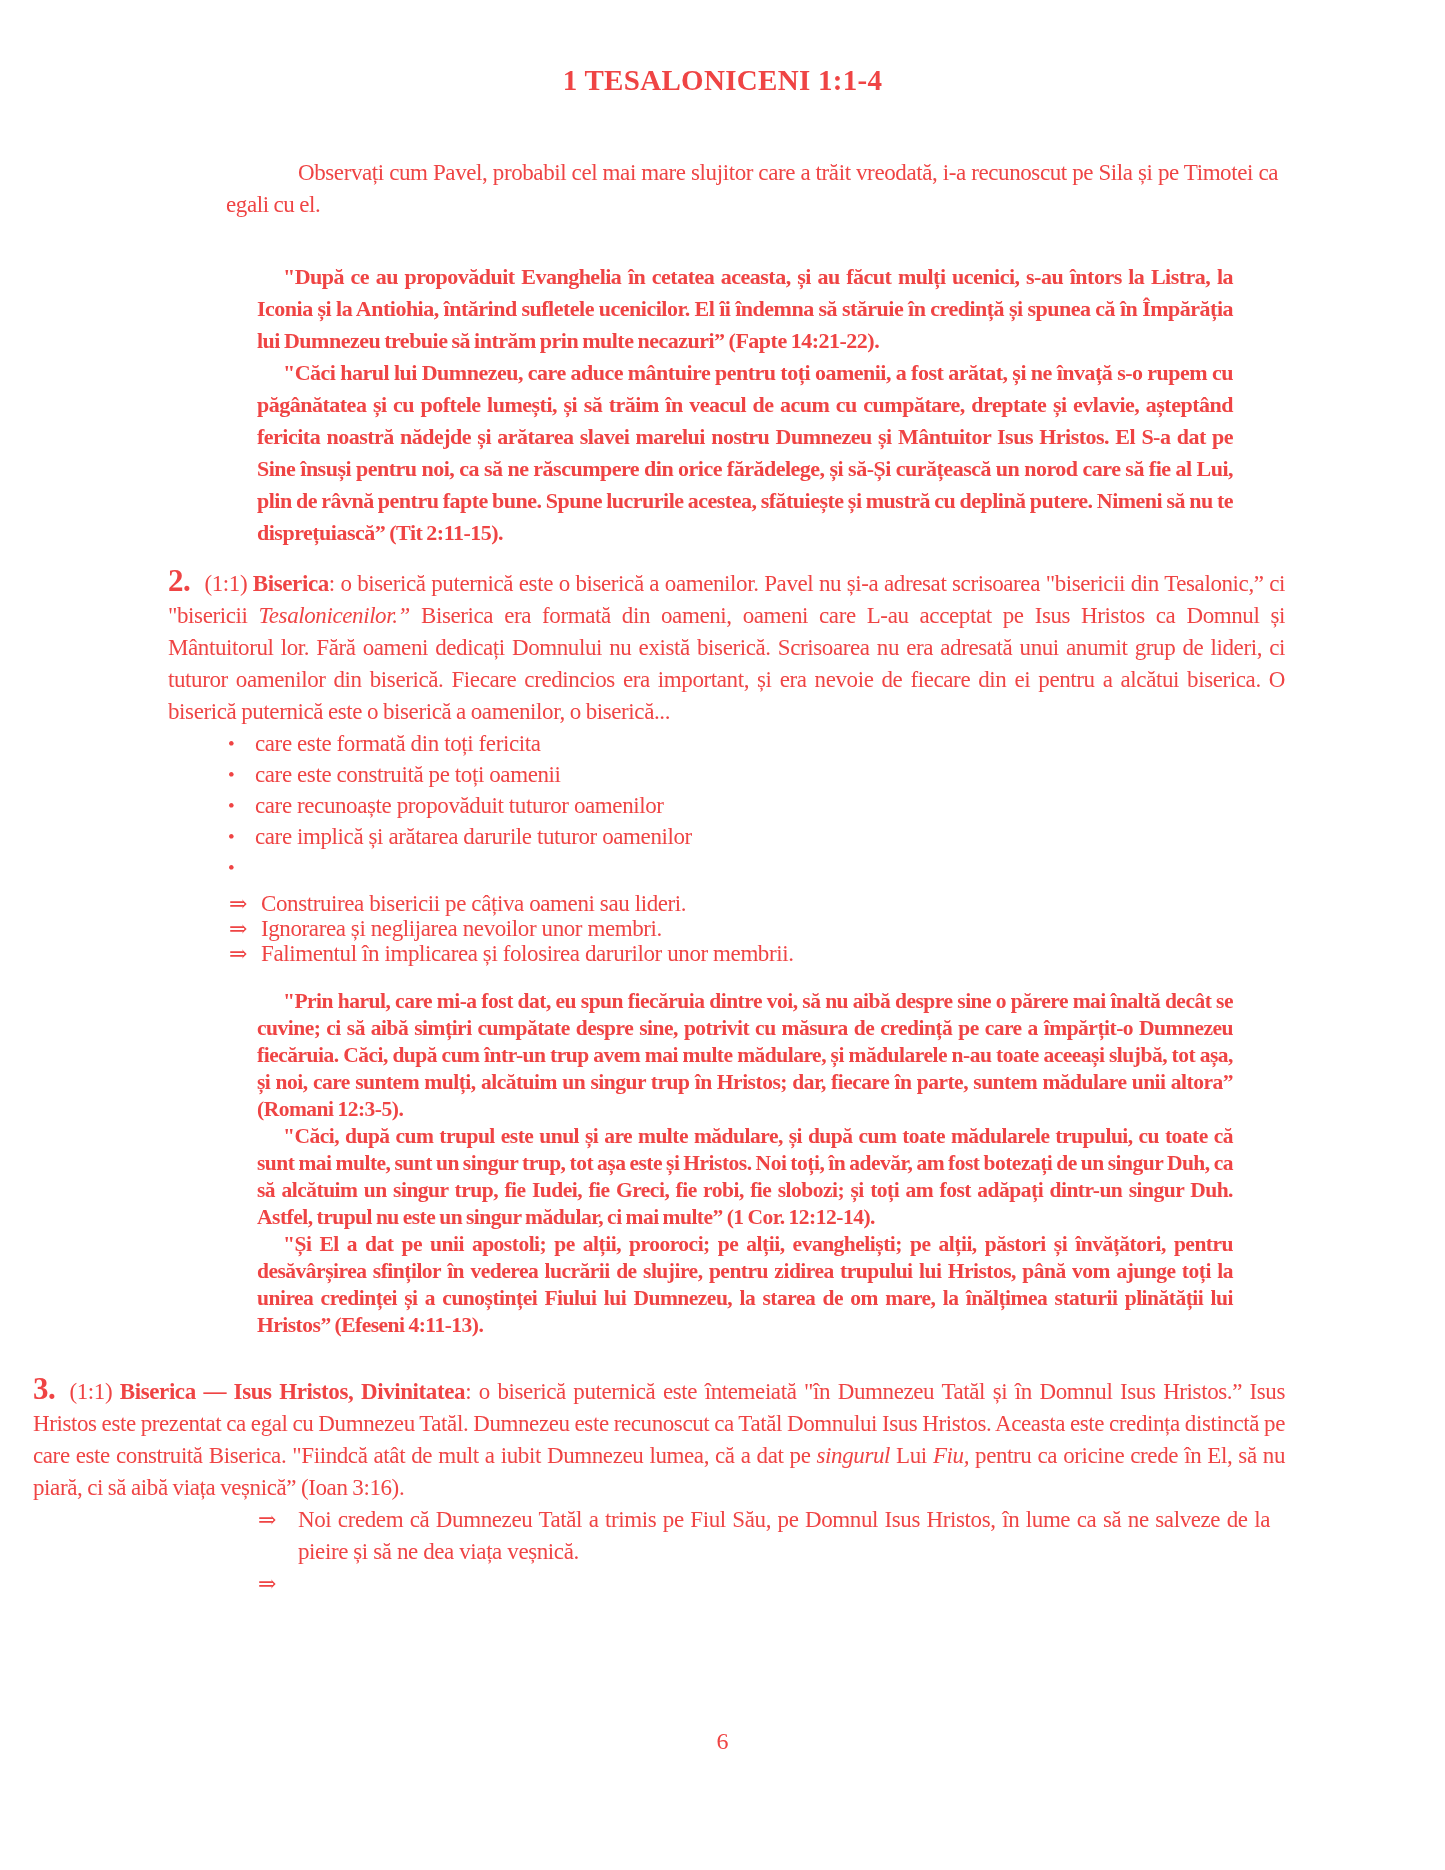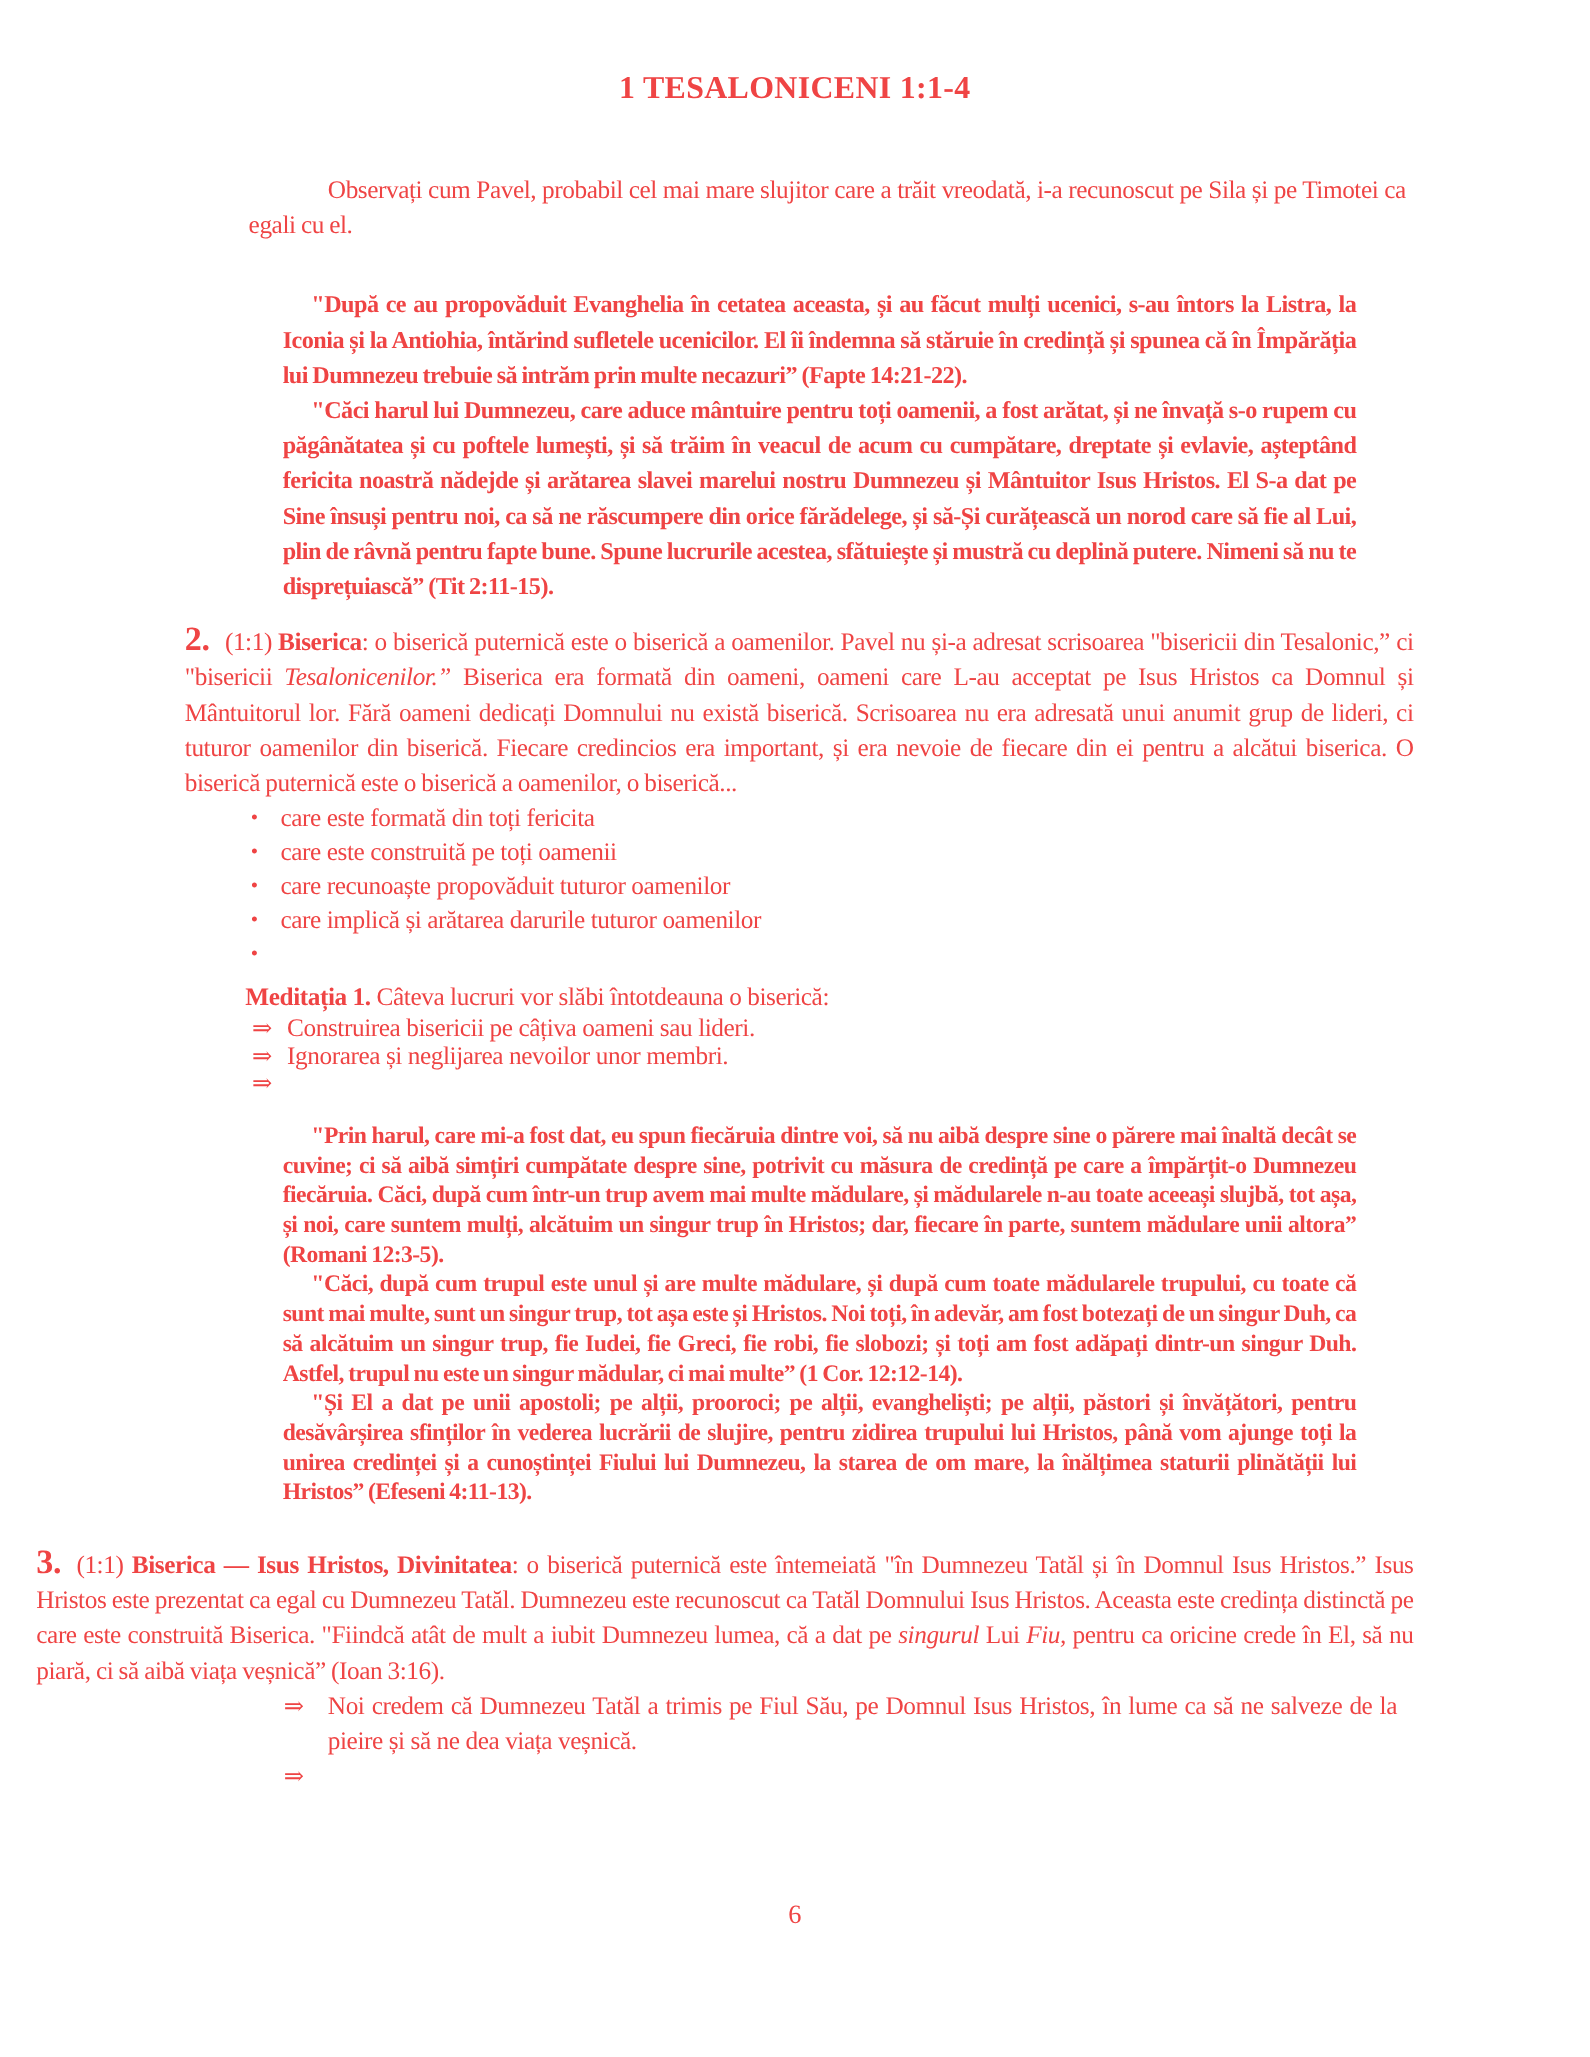--- a/index.html
+++ b/index.html
@@ -128,32 +128,32 @@
     <li>
         <span class="marker">•</span>
         <span>care implică și arătarea darurile tuturor oamenilor</span>
       </li>
     <li>
         <span class="marker">•</span>
       </li>
   </ul>
 
   <div class="meditation">
-    <p class="med-head"><span class="kw">Meditația 1.</span><span> Câteva lucruri vor slăbi întotdeauna o biserică:</span></p>
     <ul class="med-items">
       <li>
           <span class="marker">⇒</span>
           <span>Construirea bisericii pe câțiva oameni sau lideri.</span>
         </li>
       <li>
           <span class="marker">⇒</span>
           <span>Ignorarea și neglijarea nevoilor unor membri.</span>
         </li>
       <li>
           <span class="marker">⇒</span>
+          <span>Falimentul în implicarea și folosirea darurilor unor membrii.</span>
         </li>
     </ul>
   </div>
 
   <p class="bquote tight">"Prin harul, care mi-a fost dat, eu spun fiecăruia dintre voi, să nu aibă despre sine o părere mai înaltă decât se cuvine; ci să aibă simțiri cumpătate despre sine, potrivit cu măsura de credință pe care a împărțit-o Dumnezeu fiecăruia. Căci, după cum într-un trup avem mai multe mădulare, și mădularele n-au toate aceeași slujbă, tot așa, și noi, care suntem mulți, alcătuim un singur trup în Hristos; dar, fiecare în parte, suntem mădulare unii altora” (Romani 12:3-5).</p>
   <p class="bquote tight follow">"Căci, după cum trupul este unul și are multe mădulare, și după cum toate mădularele trupului, cu toate că sunt mai multe, sunt un singur trup, tot așa este și Hristos. Noi toți, în adevăr, am fost botezați de un singur Duh, ca să alcătuim un singur trup, fie Iudei, fie Greci, fie robi, fie slobozi; și toți am fost adăpați dintr-un singur Duh. Astfel, trupul nu este un singur mădular, ci mai multe” (1 Cor. 12:12-14).</p>
   <p class="bquote tight follow">"Și El a dat pe unii apostoli; pe alții, prooroci; pe alții, evangheliști; pe alții, păstori și învățători, pentru desăvârșirea sfinților în vederea lucrării de slujire, pentru zidirea trupului lui Hristos, până vom ajunge toți la unirea credinței și a cunoștinței Fiului lui Dumnezeu, la starea de om mare, la înălțimea staturii plinătății lui Hristos” (Efeseni 4:11-13).</p>
 
   <p class="section s3"><span class="secnum">3.</span><span>(1:1) </span><span class="kw">Biserica — Isus Hristos, Divinitatea</span><span>: o biserică puternică este întemeiată "în Dumnezeu Tatăl și în Domnul Isus Hristos.” Isus Hristos este prezentat ca egal cu Dumnezeu Tatăl. Dumnezeu este recunoscut ca Tatăl Domnului Isus Hristos. Aceasta este credința distinctă pe care este construită Biserica. "Fiindcă atât de mult a iubit Dumnezeu lumea, că a dat pe </span><i>singurul</i><span> Lui </span><i>Fiu,</i><span> pentru ca oricine crede în El, să nu piară, ci să aibă viața veșnică” (Ioan 3:16).</span></p>
 

